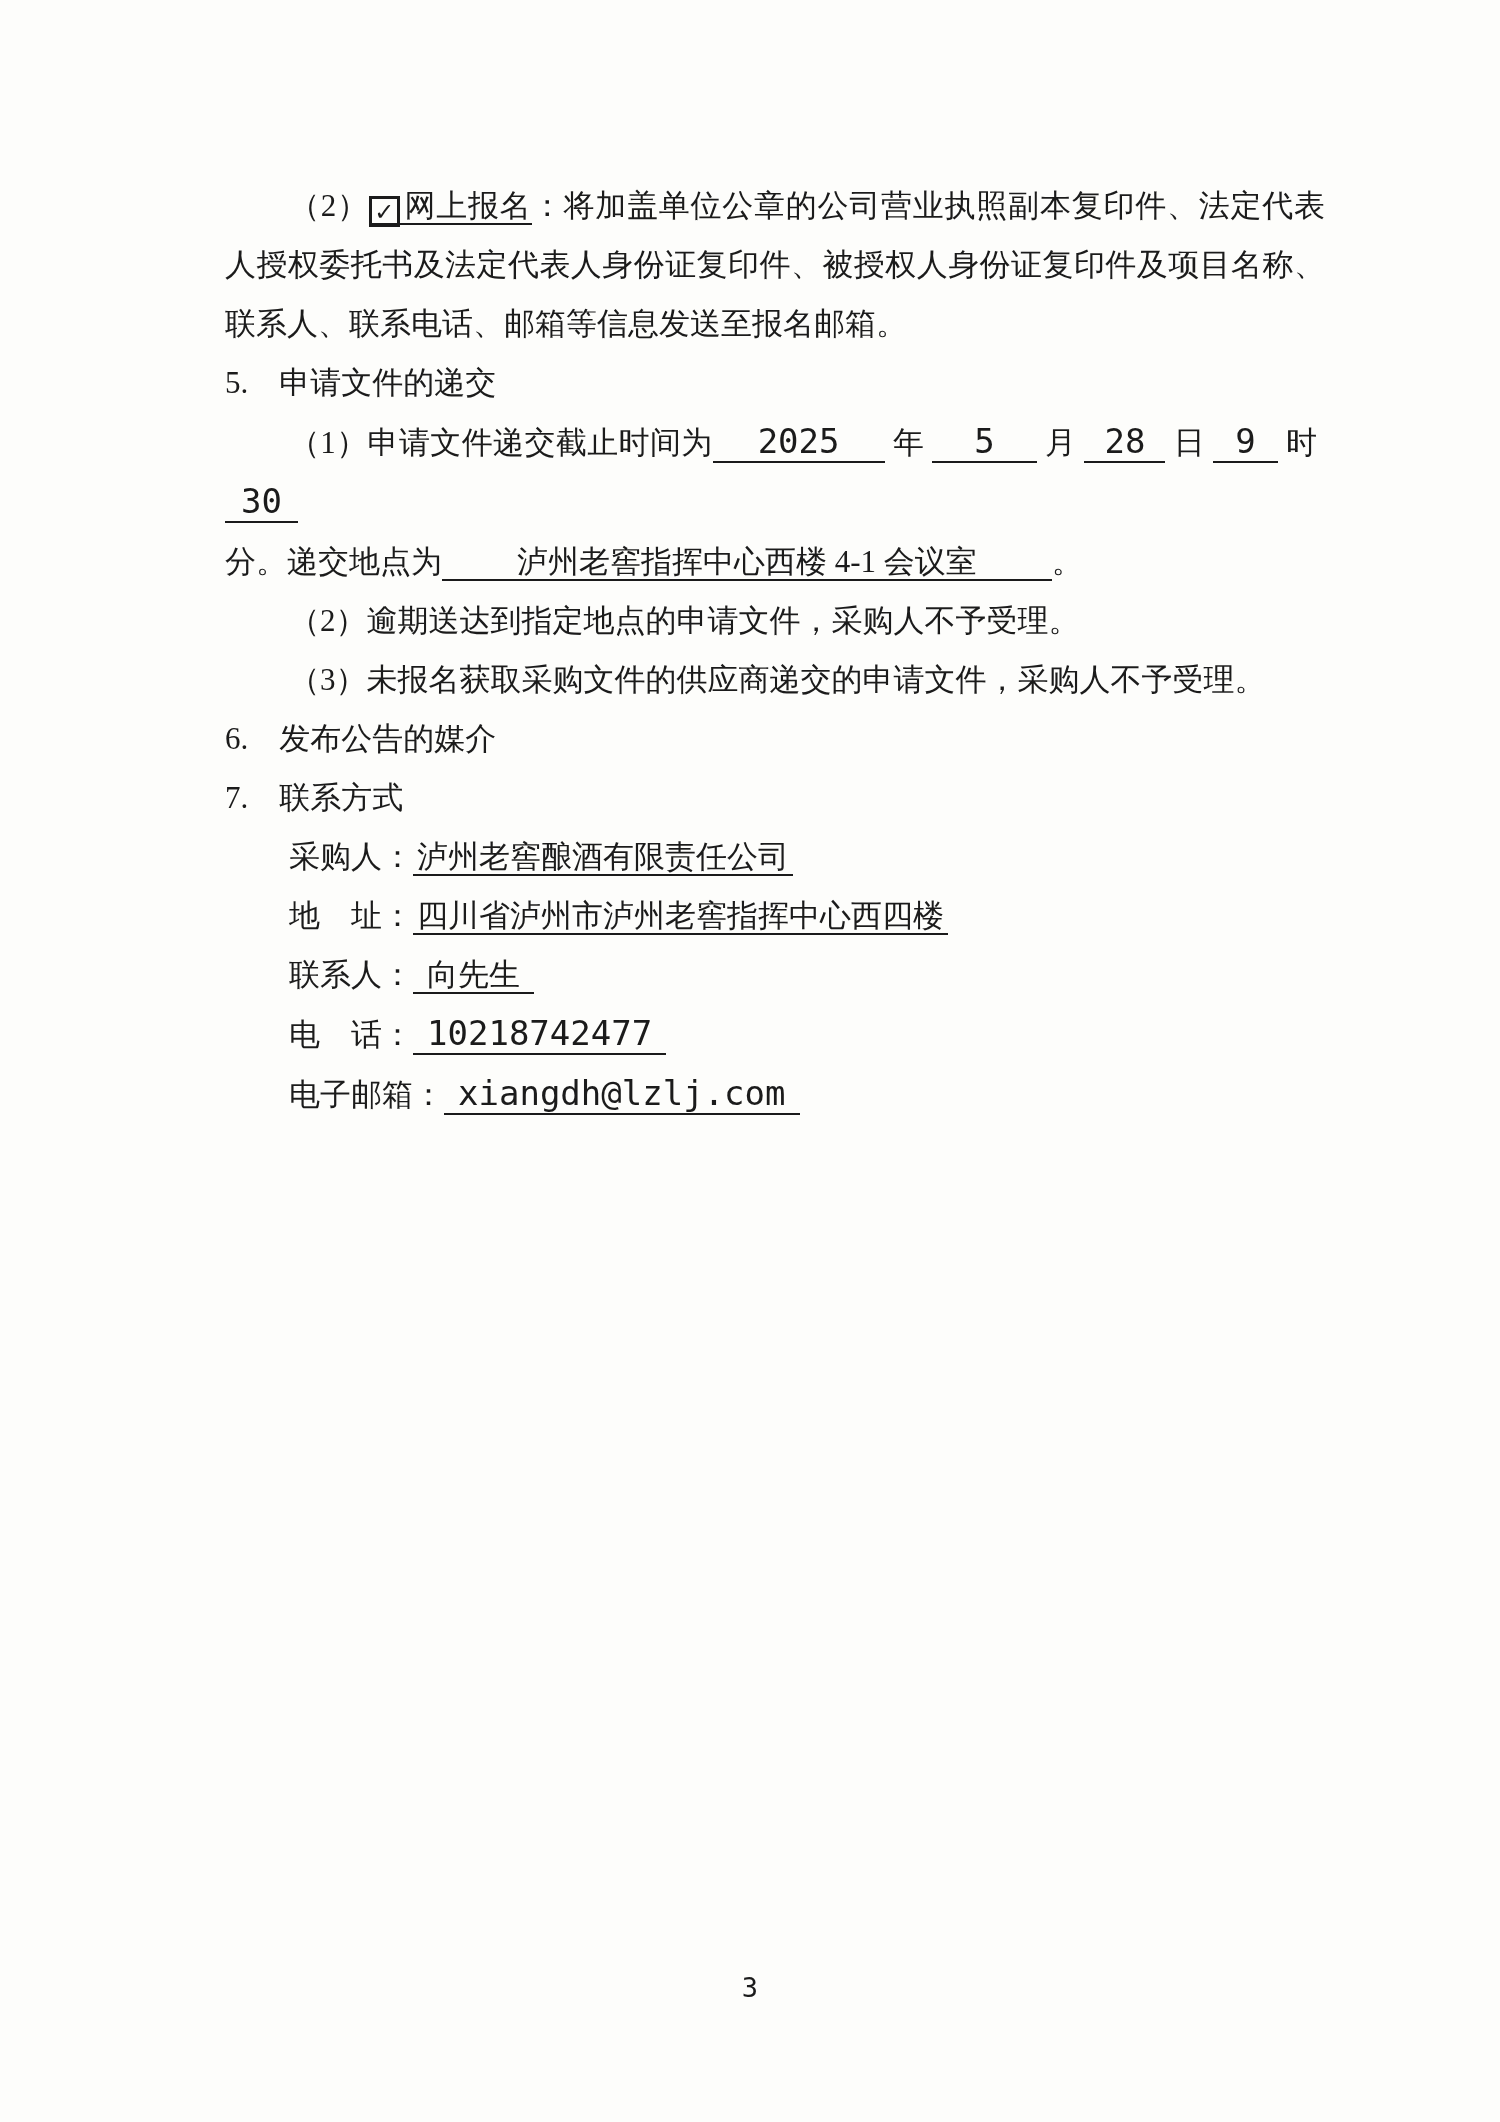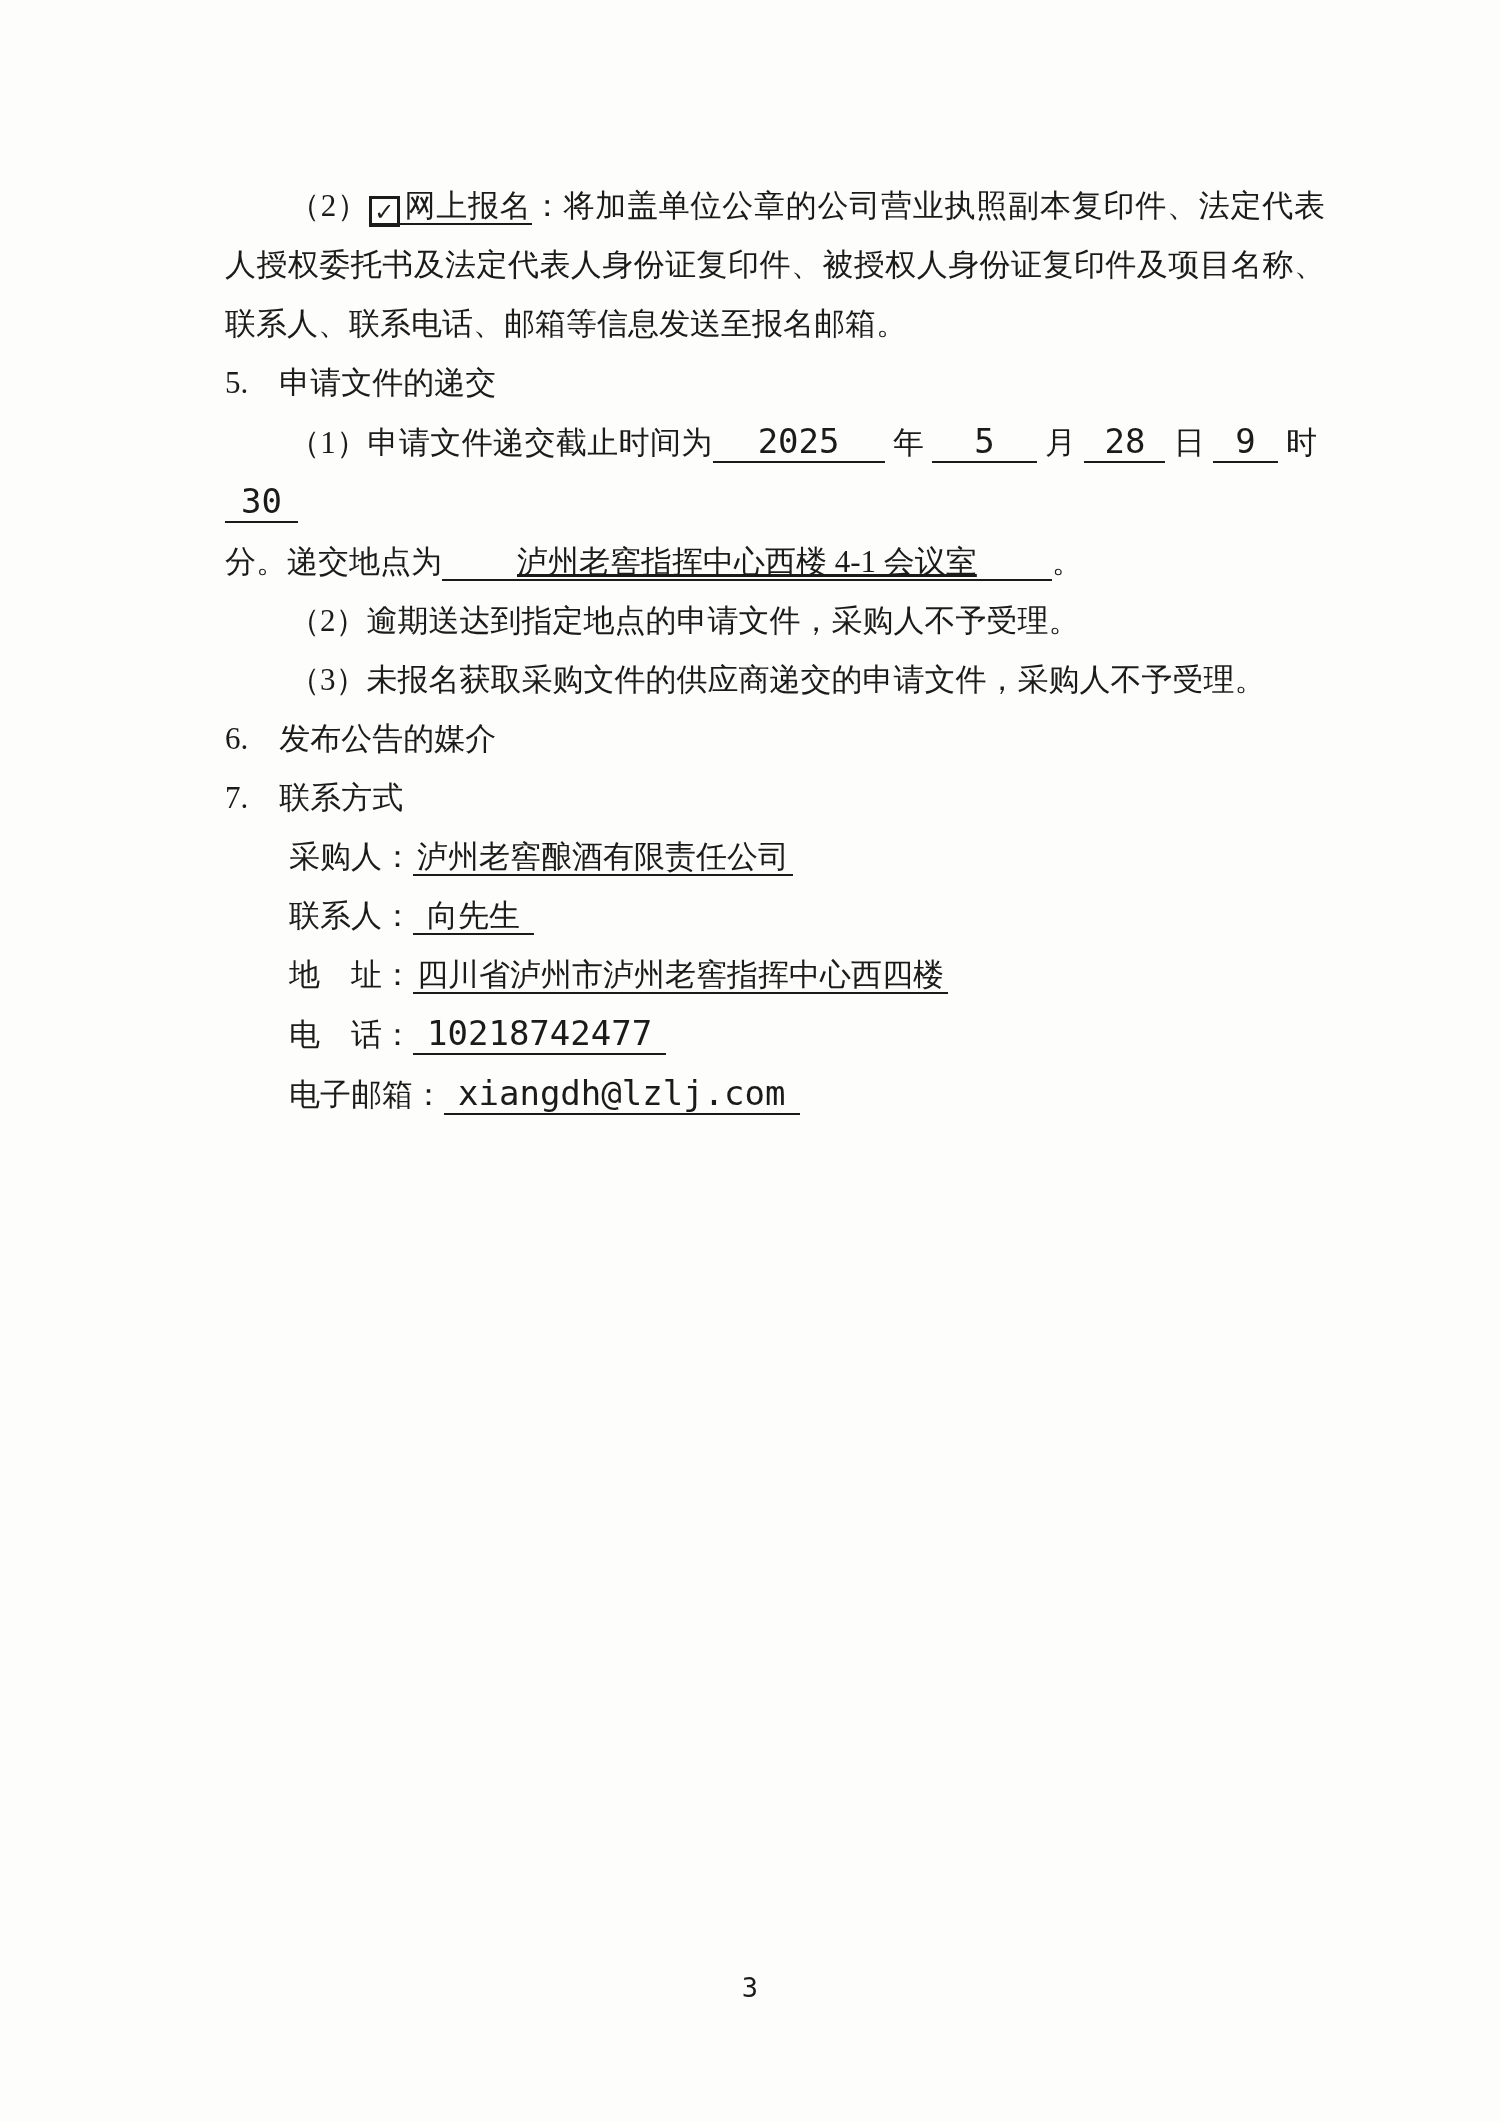--- a/index.html
+++ b/index.html
@@ -21,21 +21,21 @@
   .ind{text-indent:64px;}
   .u{border-bottom:2px solid #1b1b1b;}
   .mono{font-family:"DejaVu Sans Mono",monospace;font-size:34px;}
   .unit{margin:0 8px;}
   
   .b-year{padding:0 45px;}
   .b-month{padding:0 42px;}
   .b-day{padding:0 20px;}
   .b-hour{padding:0 22px;}
   .b-min{padding:0 16px;}
-  .b-loc{padding:0 75px;text-decoration:underline;}
+  .b-loc{padding:0 75px;}
   .d-year{padding:0 35px;}
   .d-month{padding:0 15px 0 30px;}
   .d-day{padding:0 6px;}
   .pad2{padding:0 4px;}
   .pad14{padding:0 14px;}
   .checkbox{
     display:inline-block;width:25px;height:25px;
     border:3px solid #1b1b1b;
     line-height:26px;text-align:center;
     font-size:24px;font-family:"DejaVu Sans",sans-serif;
@@ -72,24 +72,24 @@
 
     <p>6.　发布公告的媒介</p>
 
 
     <p>7.　联系方式</p>
 
     <p class="ind">
       <span>采购人：</span><span class="u pad2">泸州老窖酿酒有限责任公司</span>
     </p>
     <p class="ind">
-      <span>联系人：</span><span class="u pad14">向先生</span>
+      <span>地　址：</span><span class="u pad2">四川省泸州市泸州老窖指挥中心西四楼</span>
     </p>
     <p class="ind">
-      <span>地　址：</span><span class="u pad2">四川省泸州市泸州老窖指挥中心西四楼</span>
+      <span>联系人：</span><span class="u pad14">向先生</span>
     </p>
     <p class="ind">
       <span>电　话：</span><span class="u pad14 mono">10218742477</span>
     </p>
     <p class="ind">
       <span>电子邮箱：</span><span class="u pad14 mono">xiangdh@lzlj.com</span>
     </p>
 
 
   </div>

